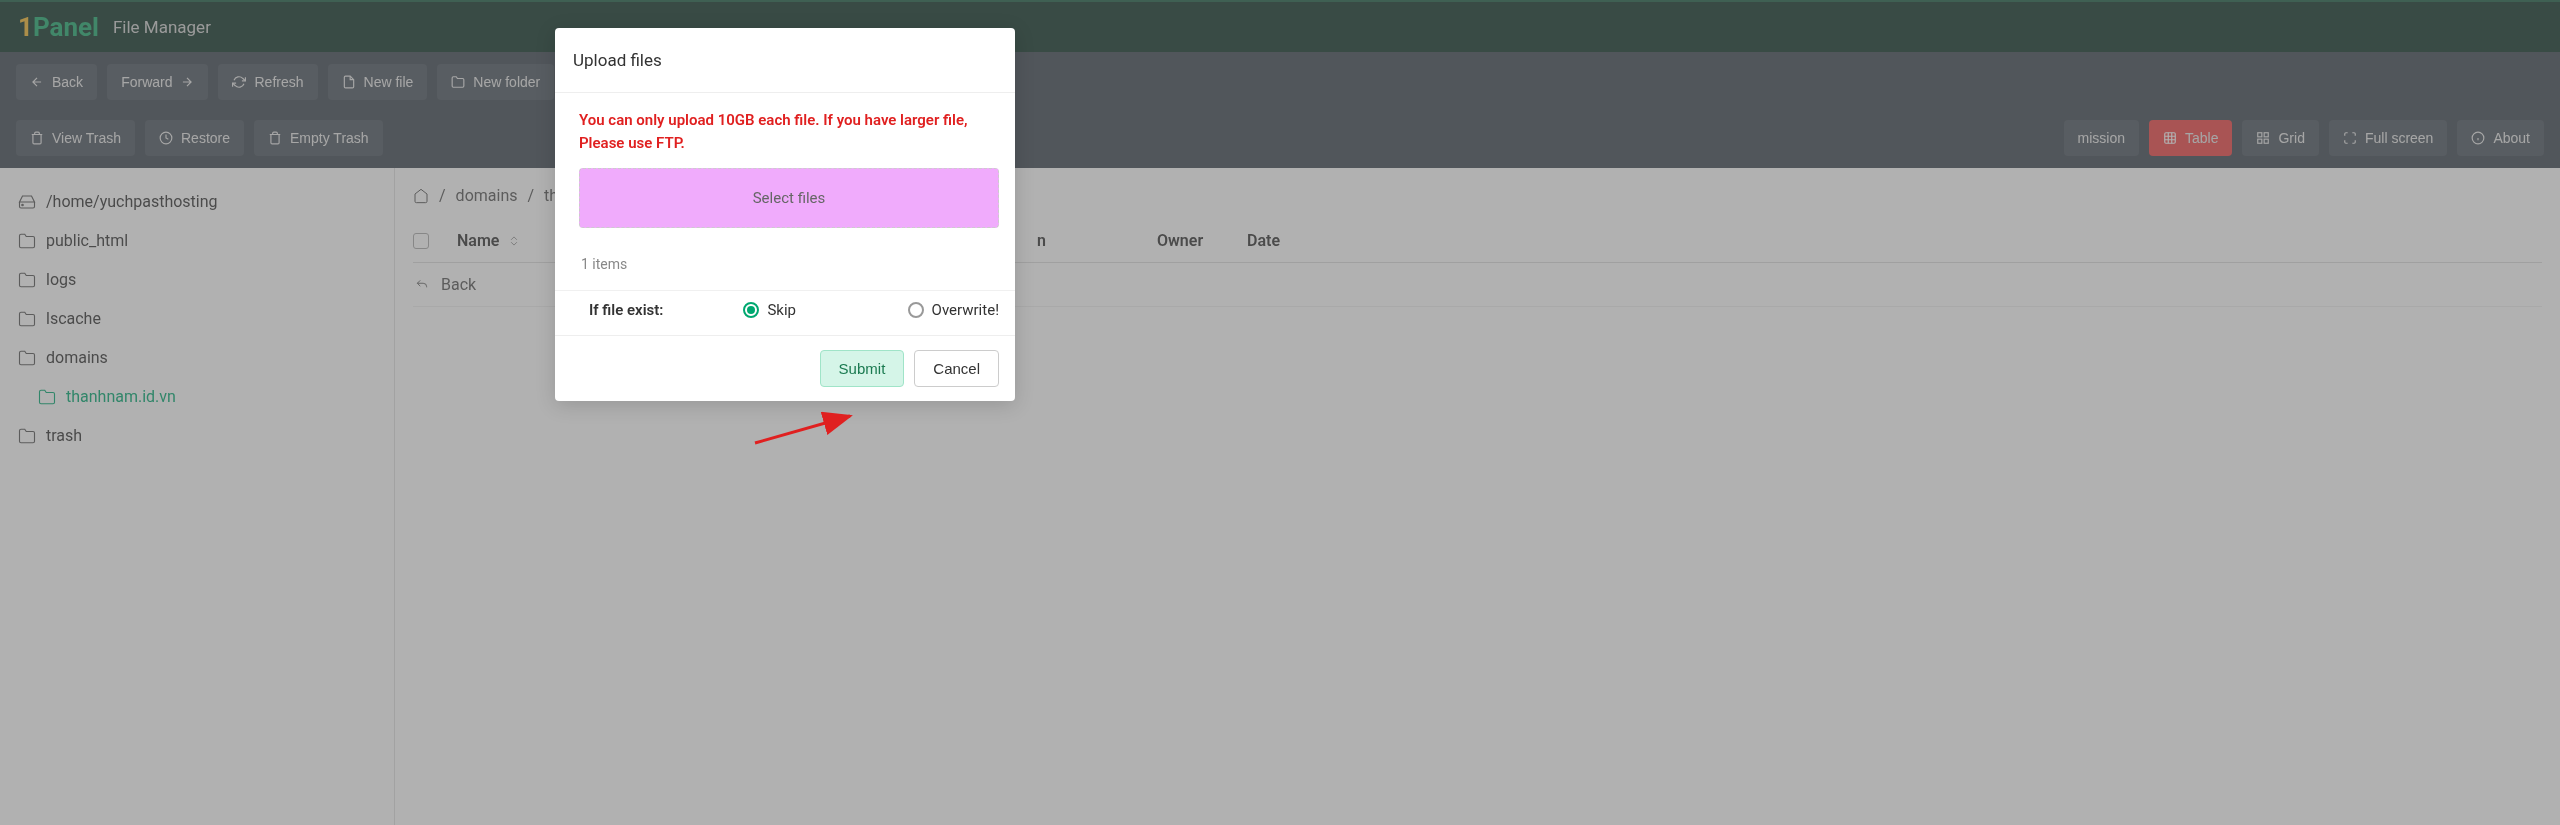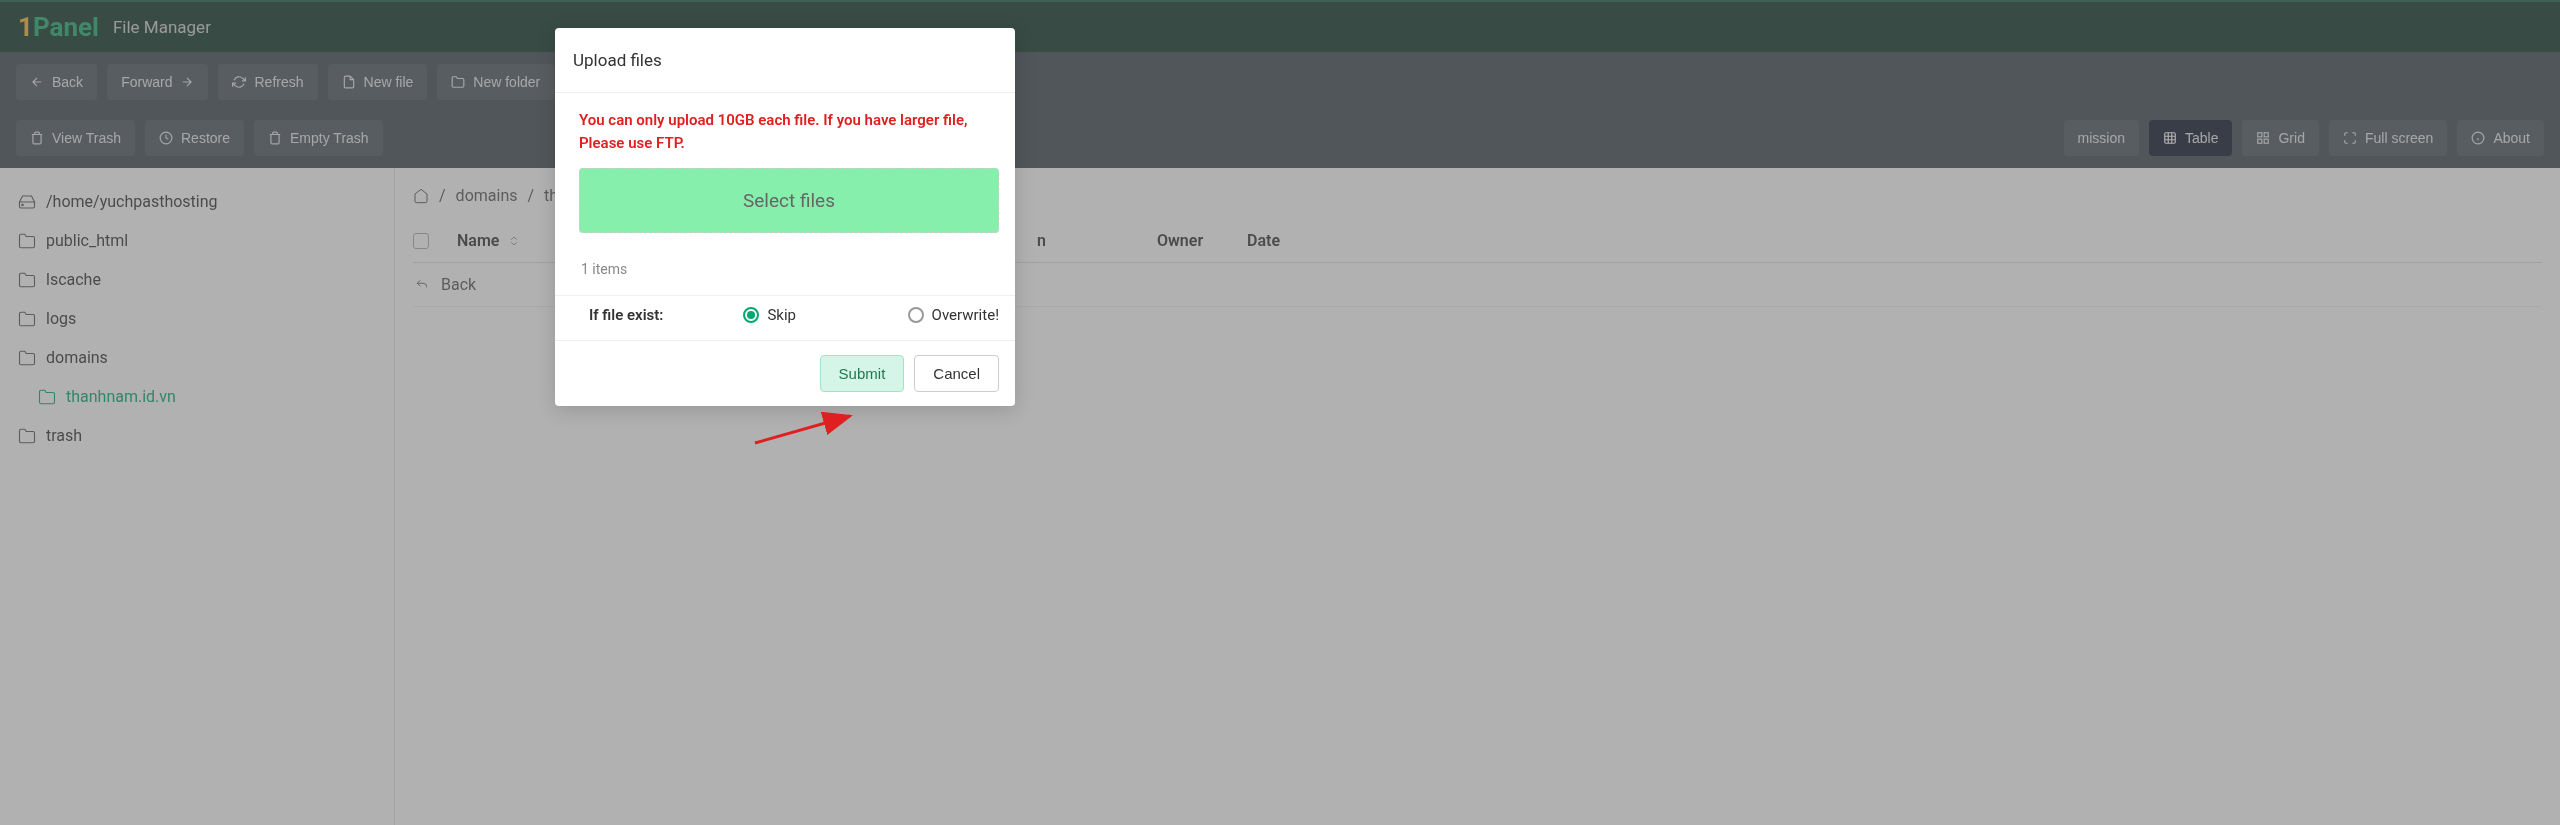--- a/index.html
+++ b/index.html
@@ -67,21 +67,21 @@
   padding: 8px 14px;
   font-size: 14px;
   display: inline-flex;
   align-items: center;
   gap: 8px;
   cursor: pointer;
   height: 36px;
 }
 
 .btn.active {
-  background: #0f172a;
+  background: #ef4444;
 }
 
 .btn svg {
   width: 14px;
   height: 14px;
   stroke: #e8e8e8;
   fill: none;
   stroke-width: 2;
 }
 
@@ -246,27 +246,27 @@
 
 .warning-text {
   color: #e02020;
   font-weight: 600;
   font-size: 15px;
   line-height: 1.5;
   margin-bottom: 14px;
 }
 
 .drop-zone {
-  background: #86efac;
+  background: #f0abfc;
   border: 1px dashed #ccc;
   border-radius: 4px;
   padding: 20px;
   text-align: center;
   color: #666;
-  font-size: 19px;
+  font-size: 15px;
   margin-bottom: 14px;
 }
 
 .file-item {
   background: #fff;
   border: 1px solid #eee;
   border-radius: 6px;
   padding: 12px 14px;
   display: flex;
   align-items: center;
@@ -520,27 +520,27 @@
     <div class="tree-item">
       <svg viewBox="0 0 24 24">
           <path d="M22 19a2 2 0 0 1-2 2H4a2 2 0 0 1-2-2V5a2 2 0 0 1 2-2h5l2 3h9a2 2 0 0 1 2 2z"></path>
         </svg>
       <span>public_html</span>
     </div>
     <div class="tree-item">
       <svg viewBox="0 0 24 24">
           <path d="M22 19a2 2 0 0 1-2 2H4a2 2 0 0 1-2-2V5a2 2 0 0 1 2-2h5l2 3h9a2 2 0 0 1 2 2z"></path>
         </svg>
+      <span>logs</span>
+    </div>
+    <div class="tree-item">
+      <svg viewBox="0 0 24 24">
+          <path d="M22 19a2 2 0 0 1-2 2H4a2 2 0 0 1-2-2V5a2 2 0 0 1 2-2h5l2 3h9a2 2 0 0 1 2 2z"></path>
+        </svg>
       <span>lscache</span>
-    </div>
-    <div class="tree-item">
-      <svg viewBox="0 0 24 24">
-          <path d="M22 19a2 2 0 0 1-2 2H4a2 2 0 0 1-2-2V5a2 2 0 0 1 2-2h5l2 3h9a2 2 0 0 1 2 2z"></path>
-        </svg>
-      <span>logs</span>
     </div>
     <div class="tree-item">
       <svg viewBox="0 0 24 24">
           <path d="M22 19a2 2 0 0 1-2 2H4a2 2 0 0 1-2-2V5a2 2 0 0 1 2-2h5l2 3h9a2 2 0 0 1 2 2z"></path>
         </svg>
       <span>domains</span>
     </div>
     <div class="tree-item indent-1 active">
       <svg viewBox="0 0 24 24">
           <path d="M22 19a2 2 0 0 1-2 2H4a2 2 0 0 1-2-2V5a2 2 0 0 1 2-2h5l2 3h9a2 2 0 0 1 2 2z"></path>

